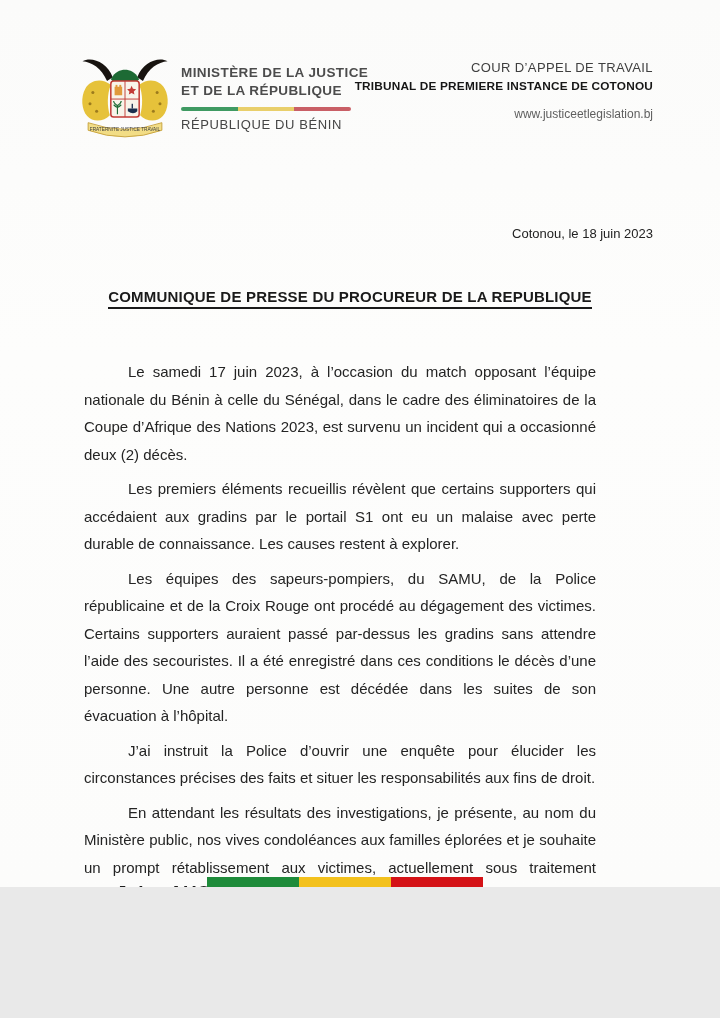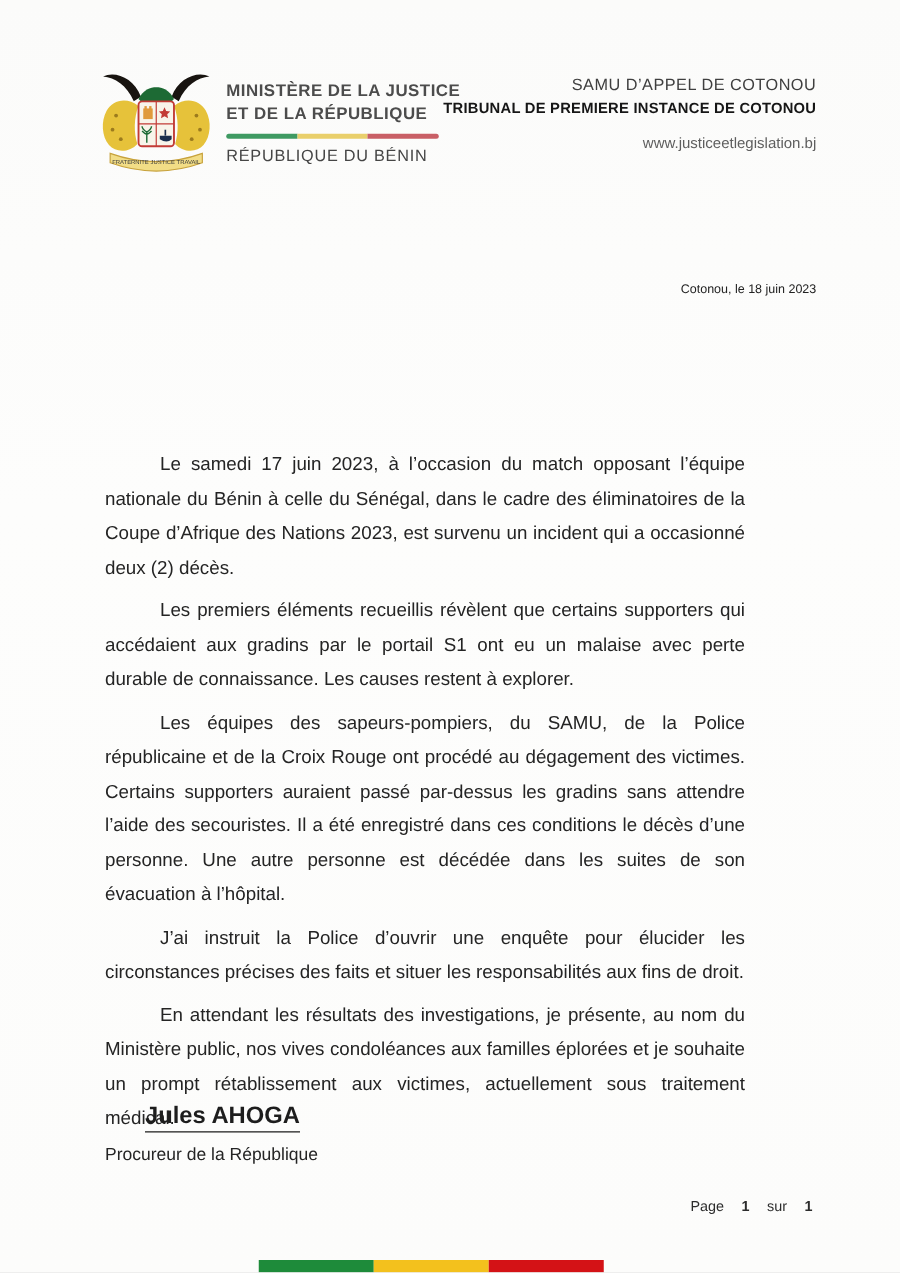--- a/index.html
+++ b/index.html
@@ -1,19 +1,19 @@
 <!DOCTYPE html>
 <html><head>
 <meta charset="utf-8">
 <style>
   * { margin:0; padding:0; box-sizing:border-box; }
   html,body { background:#e9e9e9; }
   .page {
     position:relative;
-    width:720px; height:1018px;
+    width:720px; height:887px;
     margin:0 auto;
     background:linear-gradient(180deg,#fbfbfa 0%, #fdfdfc 40%, #fcfcfb 100%);
     font-family:"Liberation Sans", sans-serif;
     color:#262626;
     overflow:hidden;
   }
   
   .logo { position:absolute; left:73px; top:52px; width:104px; height:96px; }
   .ministry { position:absolute; left:181px; top:64px; }
   .ministry .line {
@@ -28,21 +28,21 @@
 
   .court { position:absolute; right:67px; top:60px; text-align:right; }
   .court-appel { font-size:13px; letter-spacing:.4px; color:#3f3f3f; white-space:nowrap; }
   .court-tribunal { font-size:11.8px; font-weight:bold; letter-spacing:.2px; color:#161616; margin-top:4px; white-space:nowrap; }
   .court-phone { font-size:12px; color:#5e5e5e; margin-top:11px; white-space:nowrap; }
   .court-web { font-size:12px; color:#5e5e5e; margin-top:14px; white-space:nowrap;text-align:right; }
 
   
   .dateline {
     position:absolute; top:226px; right:67px;
-    font-size:10px; color:#222;text-align:center;
+    font-size:13px; color:#222;text-align:center;
   }
   .title-row { position:absolute; left:90px; top:288px; width:520px; text-align:center; }
   .title-row h1 {
     display:inline-block; font-size:15px; font-weight:bold; letter-spacing:.2px;
     color:#1a1a1a; border-bottom:2px solid #1a1a1a; padding-bottom:2px; white-space:nowrap;
   }
   .body-text { position:absolute; left:84px; top:358px; width:512px; }
   .body-text p {
     font-size:15px; line-height:27.5px; text-align:justify;
     text-indent:44px; color:#242424; margin-bottom:7px;
@@ -104,27 +104,30 @@
     <div class="line">ET DE LA RÉPUBLIQUE</div>
     <div class="mini-flag">
       <span style="background: rgb(63, 154, 98);"></span>
       <span style="background: rgb(233, 207, 107);"></span>
       <span style="background: rgb(201, 95, 102);"></span>
     </div>
     <div class="republic">RÉPUBLIQUE DU BÉNIN</div>
   </div>
 
   <div class="court">
-    <div class="court-appel">SAMU D’APPEL DE COTONOU</div>
+    <div class="court-appel">COUR D’APPEL DE TRAVAIL</div>
     <div class="court-tribunal">TRIBUNAL DE PREMIERE INSTANCE DE COTONOU</div>
     <div class="court-web">www.justiceetlegislation.bj</div>
   </div>
 
   <div class="dateline">Cotonou, le 18 juin 2023</div>
 
+  <div class="title-row">
+    <h1>COMMUNIQUE DE PRESSE DU PROCUREUR DE LA REPUBLIQUE</h1>
+  </div>
 
   <div class="body-text">
     <p>Le samedi 17 juin 2023, à l’occasion du match opposant l’équipe nationale du Bénin à celle du Sénégal, dans le cadre des éliminatoires de la Coupe d’Afrique des Nations 2023, est survenu un incident qui a occasionné deux (2) décès.</p>
     <p>Les premiers éléments recueillis révèlent que certains supporters qui accédaient aux gradins par le portail S1 ont eu un malaise avec perte durable de connaissance. Les causes restent à explorer.</p>
     <p>Les équipes des sapeurs-pompiers, du SAMU, de la Police républicaine et de la Croix Rouge ont procédé au dégagement des victimes. Certains supporters auraient passé par-dessus les gradins sans attendre l’aide des secouristes. Il a été enregistré dans ces conditions le décès d’une personne. Une autre personne est décédée dans les suites de son évacuation à l’hôpital.</p>
     <p>J’ai instruit la Police d’ouvrir une enquête pour élucider les circonstances précises des faits et situer les responsabilités aux fins de droit.</p>
     <p>En attendant les résultats des investigations, je présente, au nom du Ministère public, nos vives condoléances aux familles éplorées et je souhaite un prompt rétablissement aux victimes, actuellement sous traitement médical.</p>
   </div>
 
   <div class="signature">

